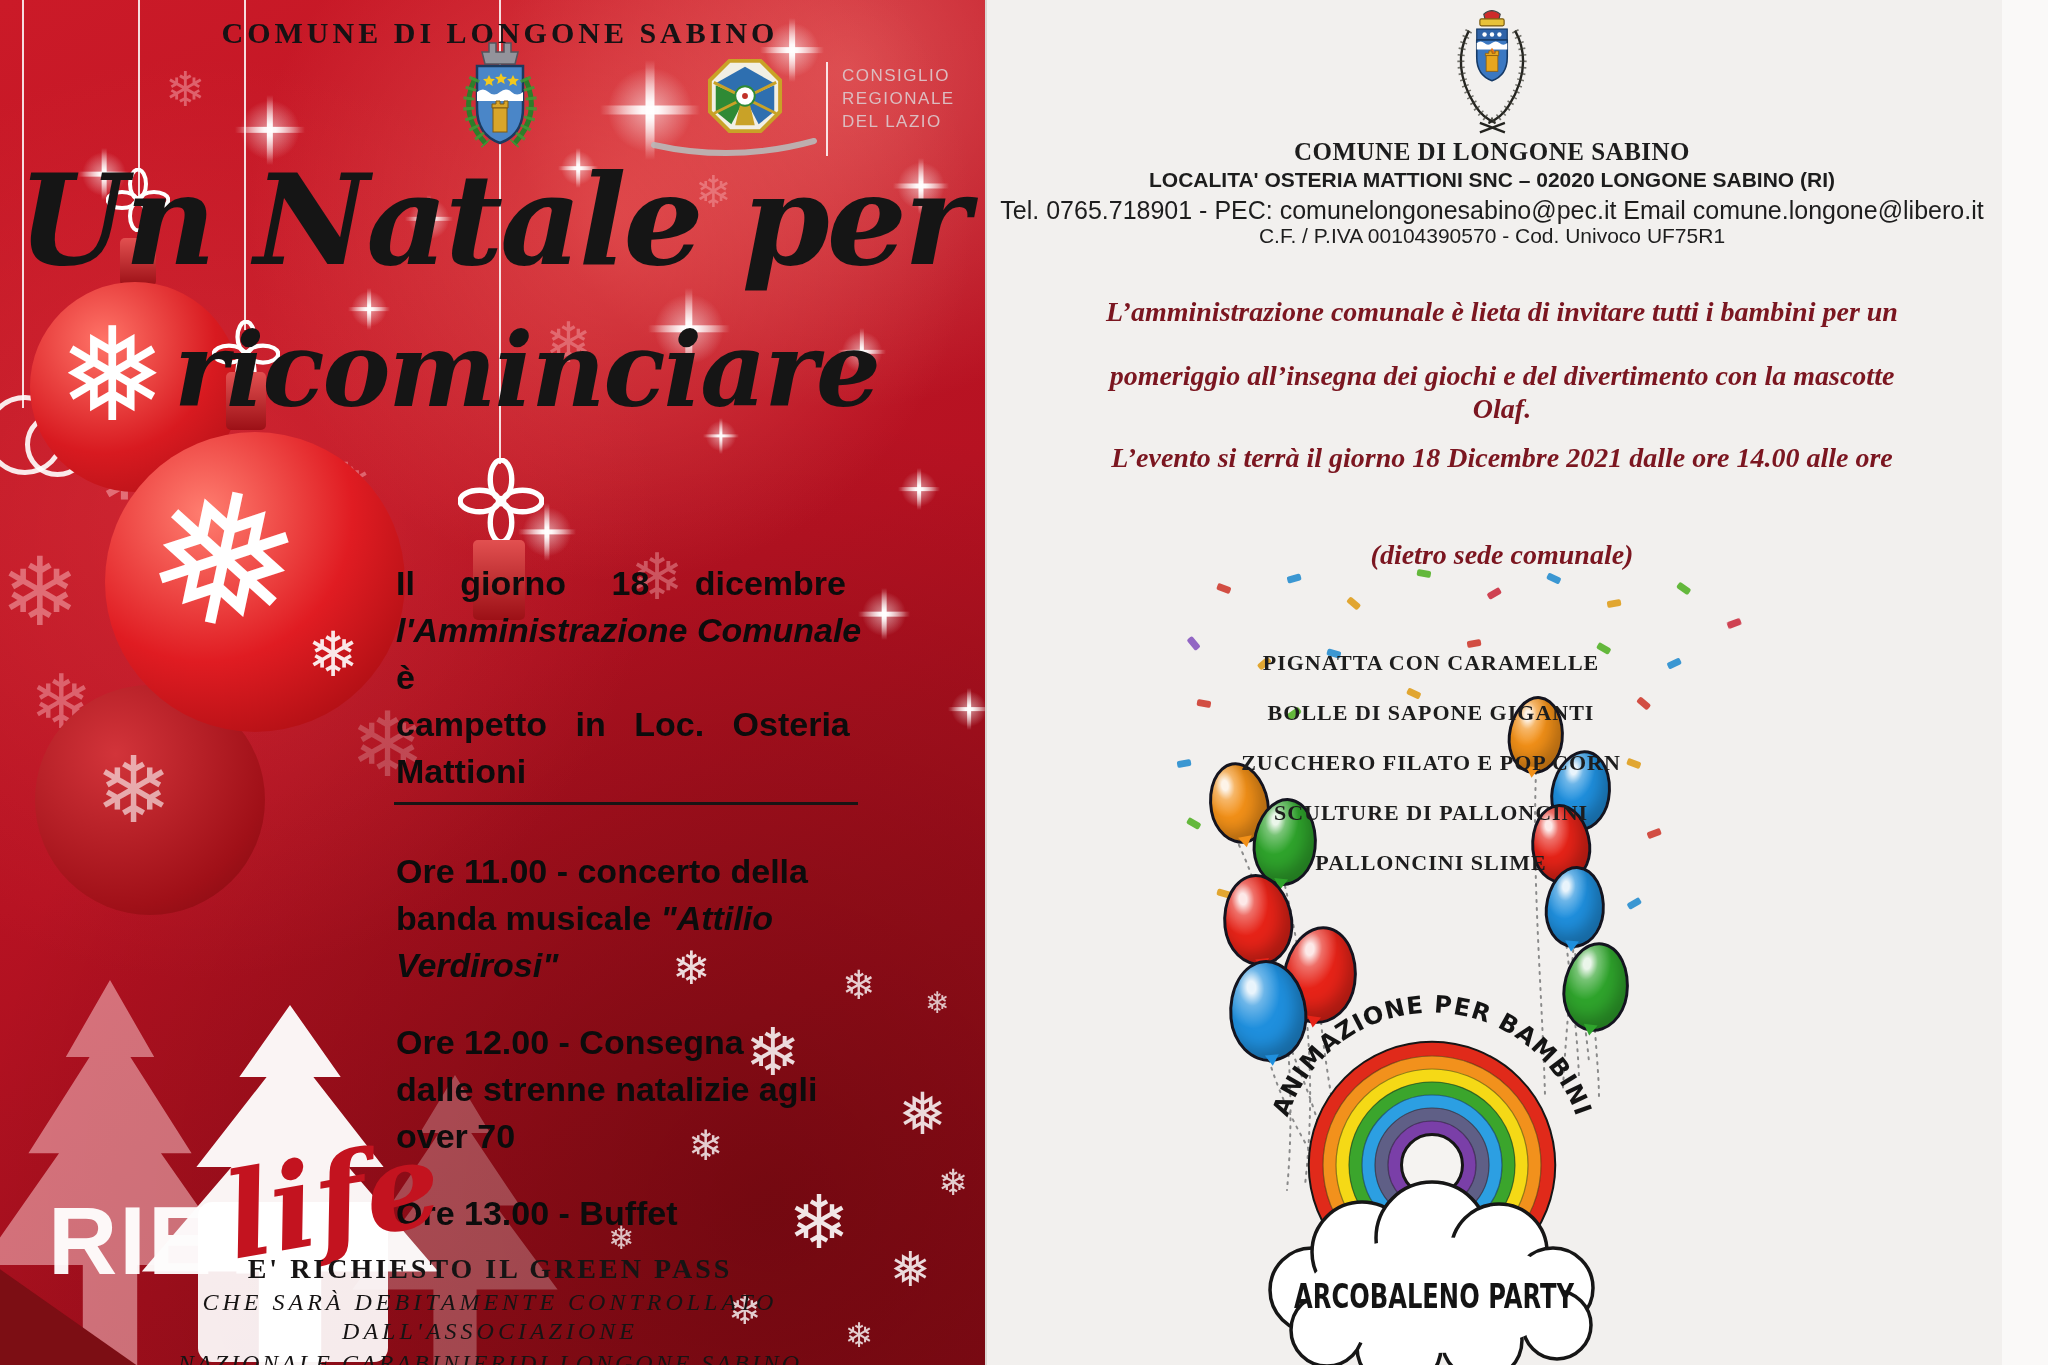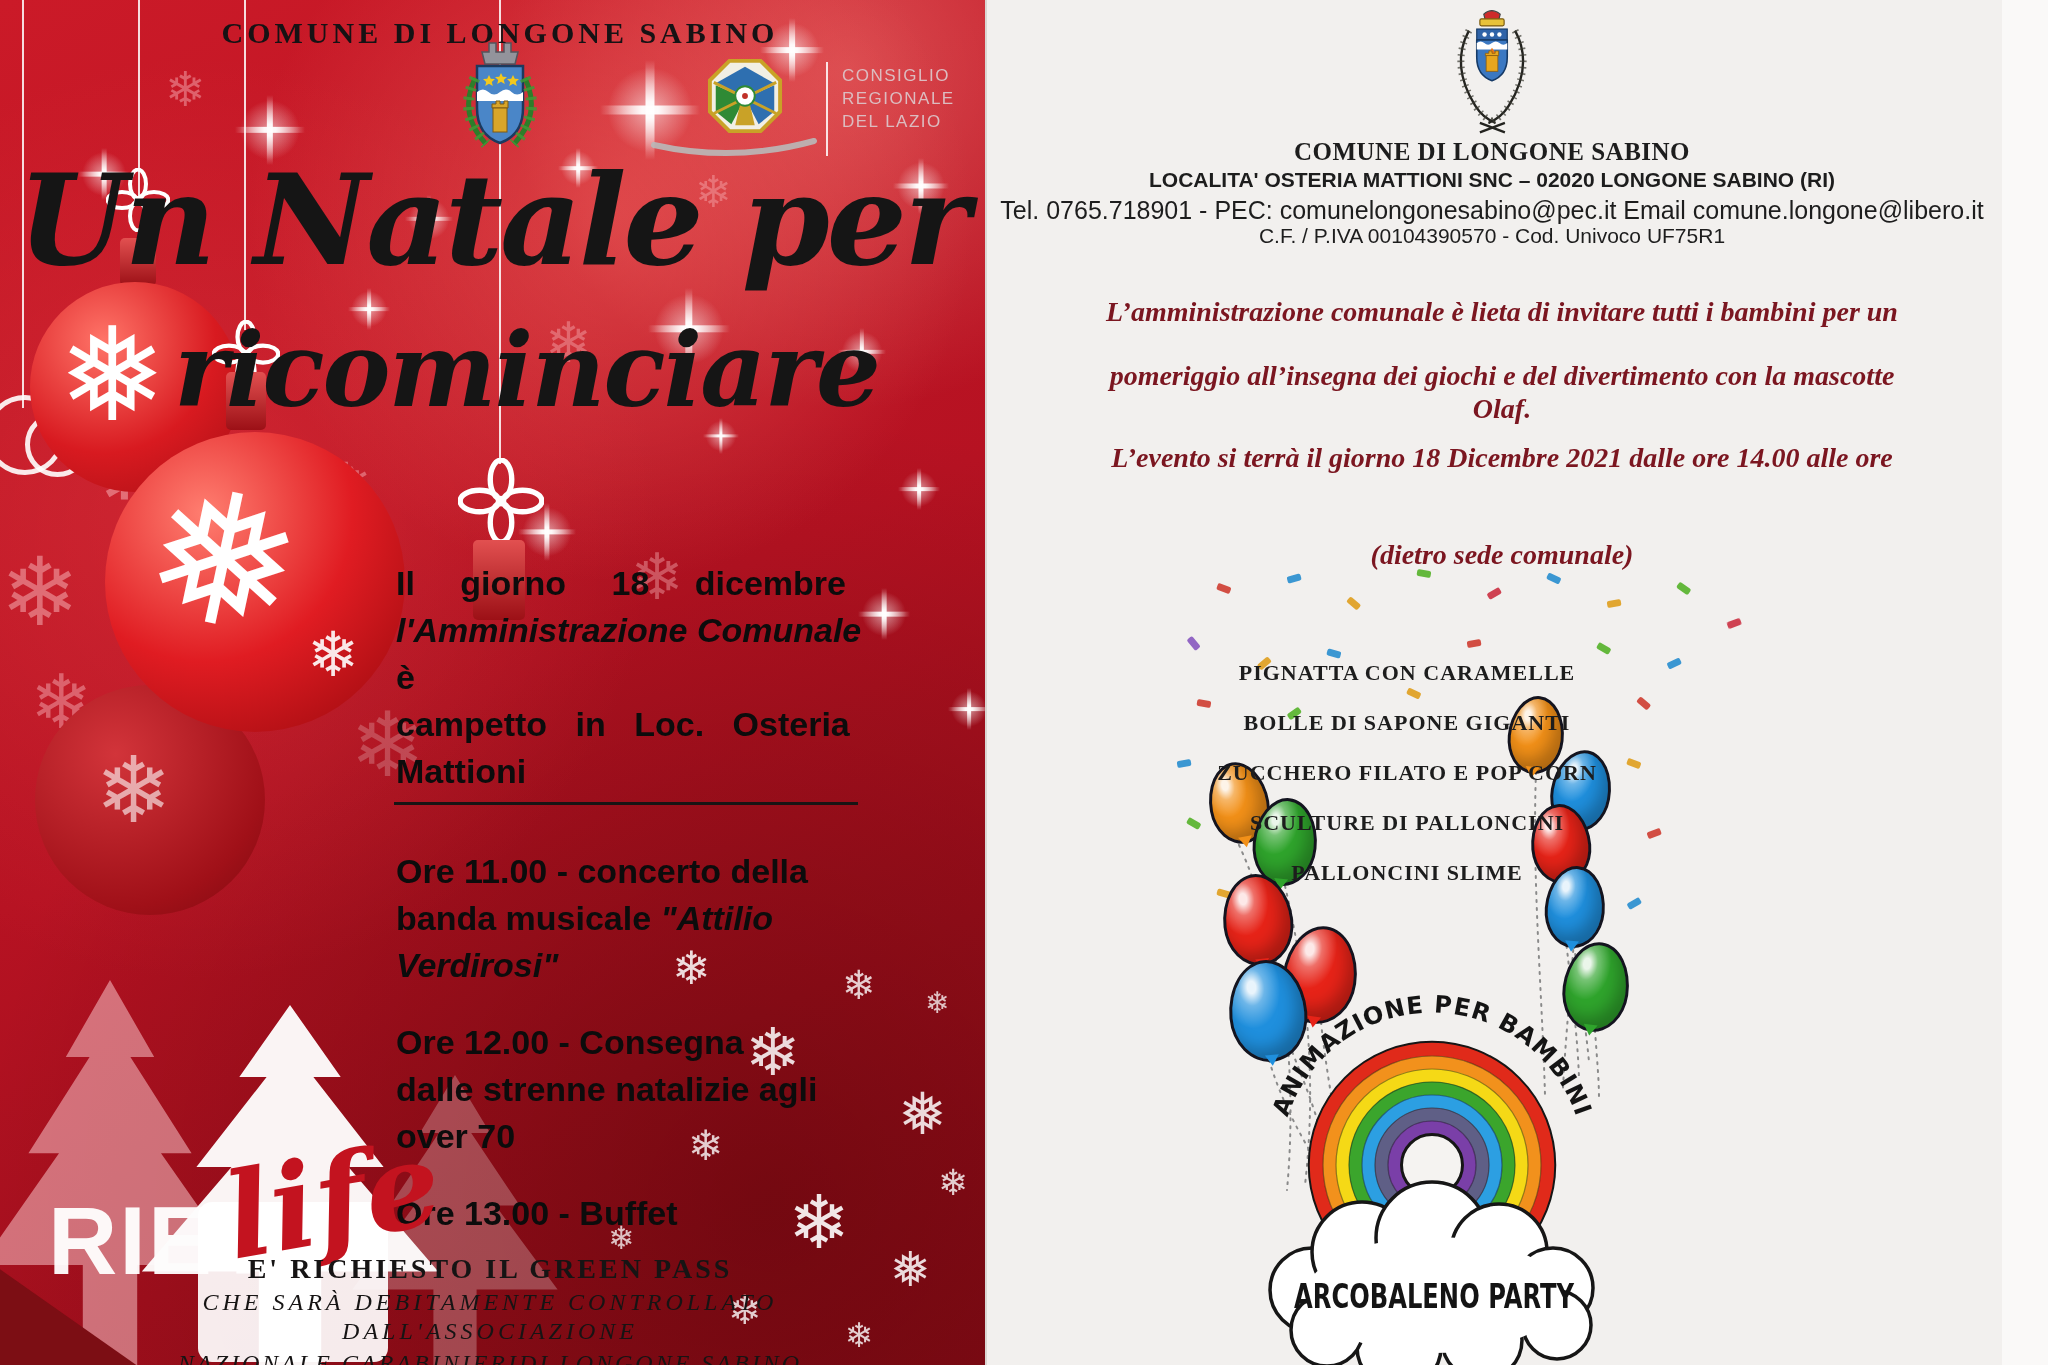--- a/index.html
+++ b/index.html
@@ -62,23 +62,23 @@
       border-left:2px solid #dad6d2;}
   .rp-edge{position:absolute;left:1015px;top:0;width:48px;height:1365px;background:#faf9f8;}
   .cline{position:absolute;left:505px;transform:translateX(-50%);white-space:nowrap;color:#1d1d1d;z-index:4;}
   .rp-comune{top:138px;font-family:"Liberation Serif","DejaVu Serif",serif;font-weight:700;font-size:25px;letter-spacing:.5px;}
   .rp-addr{top:168px;font-size:21px;font-weight:700;}
   .rp-cont{top:196px;font-size:25px;}
   .rp-fisc{top:224px;font-size:21px;}
   .rp-body{position:absolute;left:515px;transform:translateX(-50%);white-space:nowrap;z-index:4;
       font-family:"Liberation Serif","DejaVu Serif",serif;font-style:italic;font-weight:700;
       font-size:28px;color:#7b1620;}
-  .activity{position:absolute;left:420px;transform:translateX(-50%);white-space:nowrap;z-index:4;
+  .activity{position:absolute;left:444px;transform:translateX(-50%);white-space:nowrap;z-index:4;
       font-family:"Liberation Serif","DejaVu Serif",serif;font-weight:700;font-size:22px;
-      letter-spacing:1px;color:#1d1d1d;margin-top:10px;}
+      letter-spacing:1px;color:#1d1d1d;}
   .rsvg{position:absolute;left:0;top:0;z-index:2;}
   .balloon{position:absolute;z-index:3;border:3px solid #14141f;border-radius:50% 50% 50% 50%/54% 54% 46% 46%;
       box-shadow:inset -8px -10px 16px rgba(0,0,0,.28);
       background:radial-gradient(ellipse at 30% 24%, rgba(255,255,255,.9) 0 6%, rgba(255,255,255,.35) 18%, transparent 40%), var(--c);}
   .balloon::after{content:"";position:absolute;left:50%;bottom:-14px;transform:translateX(-50%);
       width:0;height:0;border:7px solid transparent;border-top:11px solid var(--c);}
   .b-orange{--c:#f29018;} .b-green{--c:#2fa42c;} .b-red{--c:#e62318;} .b-blue{--c:#1f8fdd;}
 </style>
 </head>
 <body>

